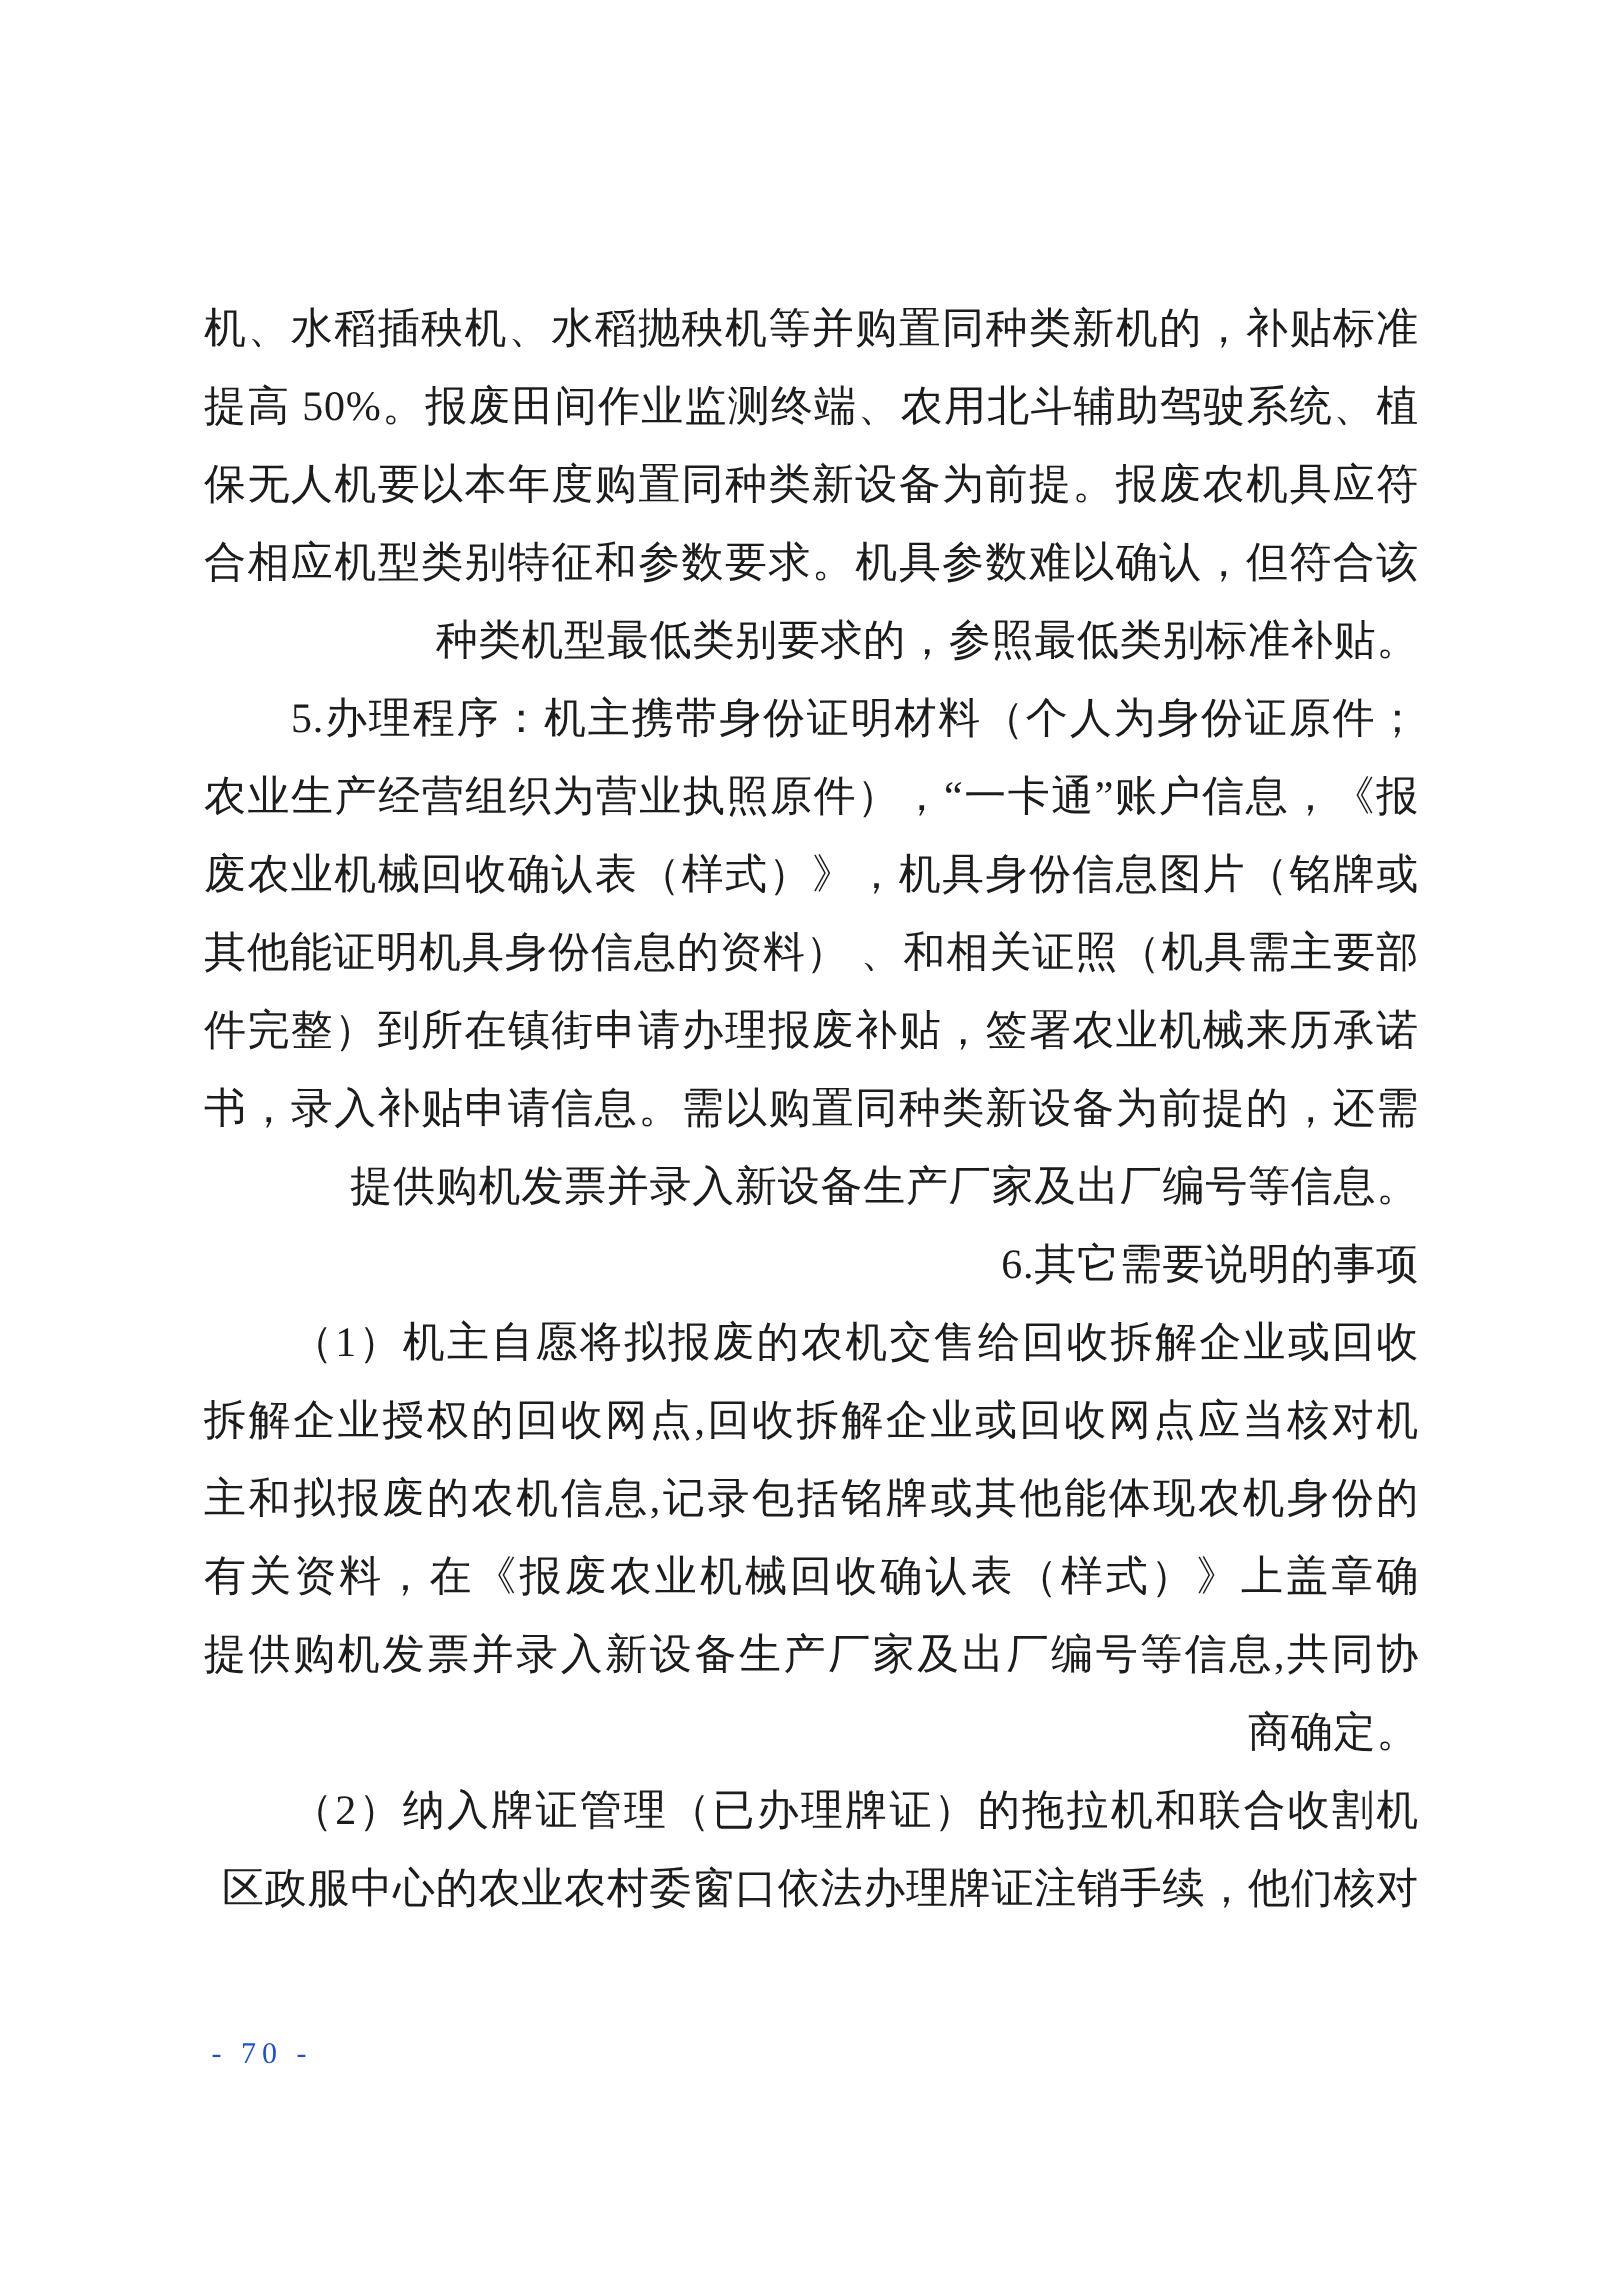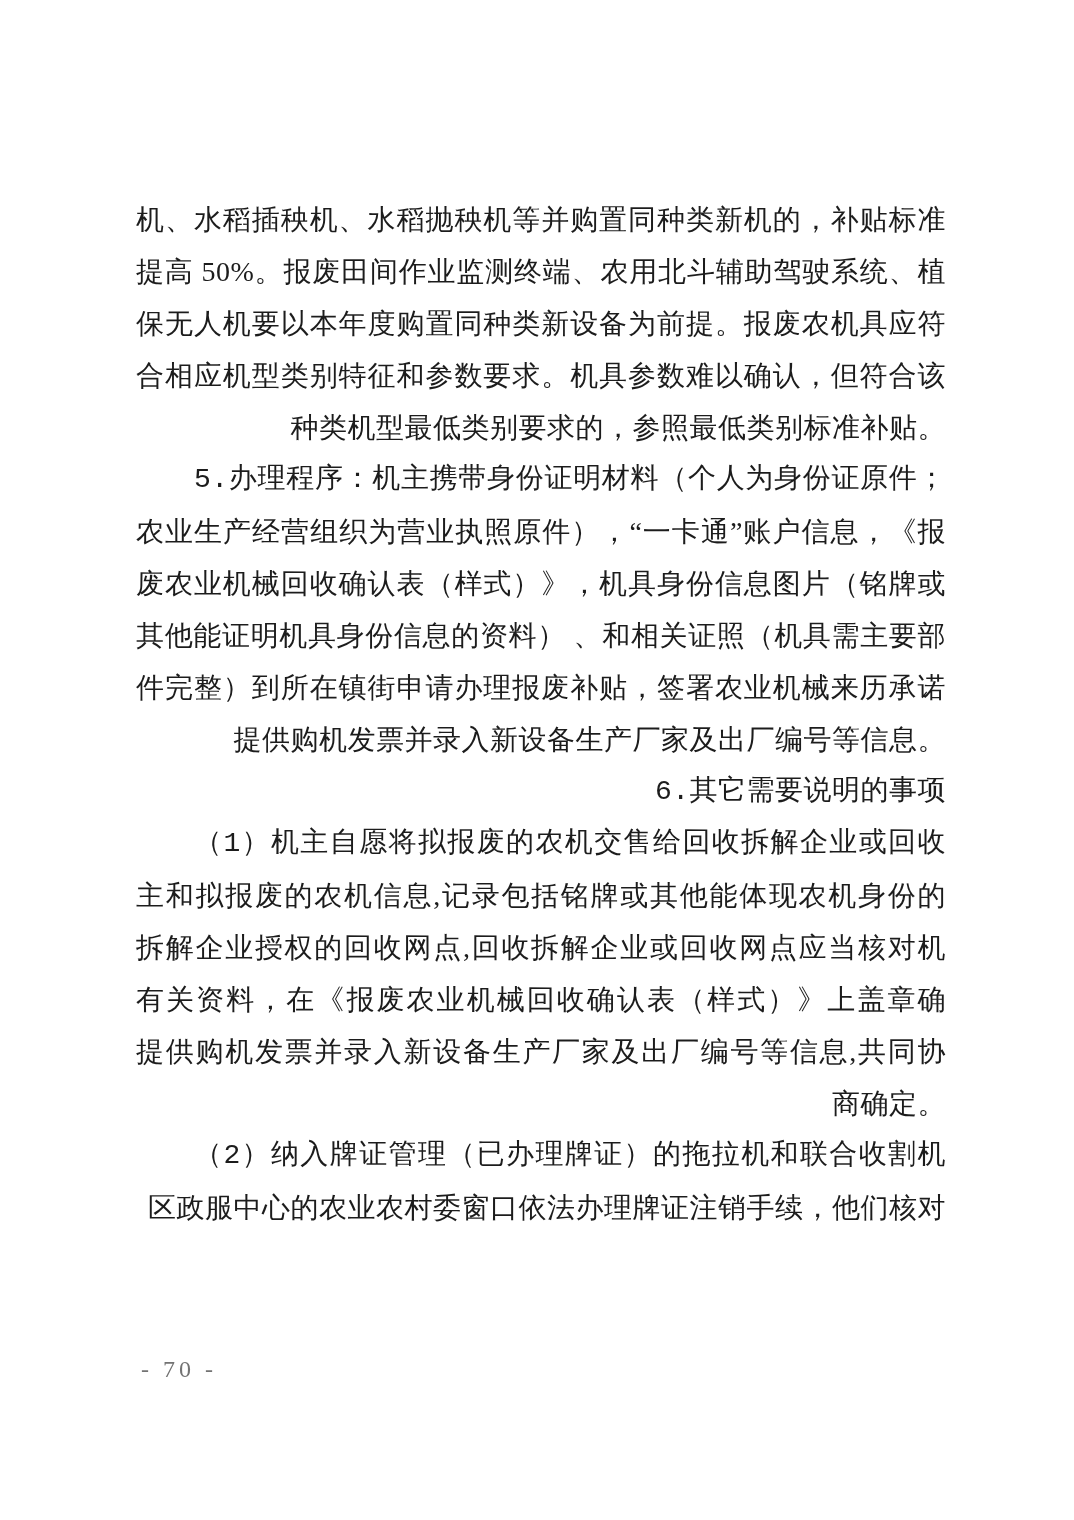--- a/index.html
+++ b/index.html
@@ -35,52 +35,52 @@
     overflow: hidden;
     text-align: right;
   }
   .line.fill {
     text-align: justify;
     text-align-last: justify;
     -moz-text-align-last: justify;
   }
   .line.indent {
     text-indent: 58px;
-    font-family: Liberation Mono, monospace;
   }
   .pagenum {
     position: absolute;
     left: 141px;
     top: 1349px;
-    font-size: 24px;
+    font-size: 20px;
     line-height: 40px;
     letter-spacing: 4px;
-    color: #737373;
+    color: #1d4ed8;
   }
 </style>
 </head>
 <body>
 
 <div class="page">
   <div class="textblock">
       <div class="line fill">机、水稻插秧机、水稻抛秧机等并购置同种类新机的，补贴标准</div>
       <div class="line fill">提高 50%。报废田间作业监测终端、农用北斗辅助驾驶系统、植</div>
       <div class="line fill">保无人机要以本年度购置同种类新设备为前提。报废农机具应符</div>
       <div class="line fill">合相应机型类别特征和参数要求。机具参数难以确认，但符合该</div>
       <div class="line">种类机型最低类别要求的，参照最低类别标准补贴。</div>
       <div class="line indent fill">5.办理程序：机主携带身份证明材料（个人为身份证原件；</div>
       <div class="line fill">农业生产经营组织为营业执照原件），“一卡通”账户信息，《报</div>
       <div class="line fill">废农业机械回收确认表（样式）》，机具身份信息图片（铭牌或</div>
       <div class="line fill">其他能证明机具身份信息的资料） 、和相关证照（机具需主要部</div>
       <div class="line fill">件完整）到所在镇街申请办理报废补贴，签署农业机械来历承诺</div>
+      <div class="line fill">书，录入补贴申请信息。需以购置同种类新设备为前提的，还需</div>
       <div class="line">提供购机发票并录入新设备生产厂家及出厂编号等信息。</div>
       <div class="line indent">6.其它需要说明的事项</div>
       <div class="line indent fill">（1）机主自愿将拟报废的农机交售给回收拆解企业或回收</div>
+      <div class="line fill">拆解企业授权的回收网点,回收拆解企业或回收网点应当核对机</div>
       <div class="line fill">主和拟报废的农机信息,记录包括铭牌或其他能体现农机身份的</div>
-      <div class="line fill">拆解企业授权的回收网点,回收拆解企业或回收网点应当核对机</div>
       <div class="line fill">有关资料，在《报废农业机械回收确认表（样式）》上盖章确认。</div>
       <div class="line fill">提供购机发票并录入新设备生产厂家及出厂编号等信息,共同协</div>
       <div class="line">商确定。</div>
       <div class="line indent fill">（2）纳入牌证管理（已办理牌证）的拖拉机和联合收割机</div>
       <div class="line">区政服中心的农业农村委窗口依法办理牌证注销手续，他们核对</div>
     </div>
   <div class="pagenum">- 70 -</div>
 </div>
 
 </body></html>

